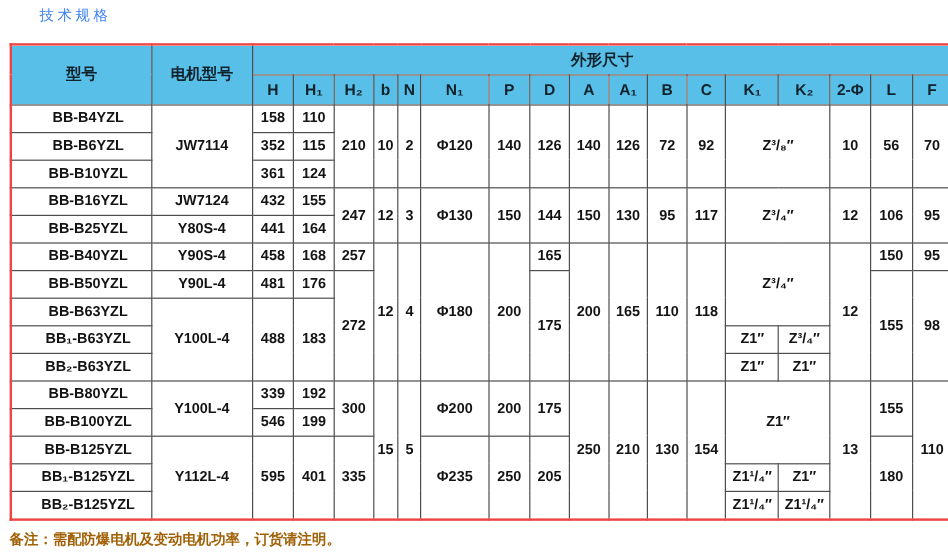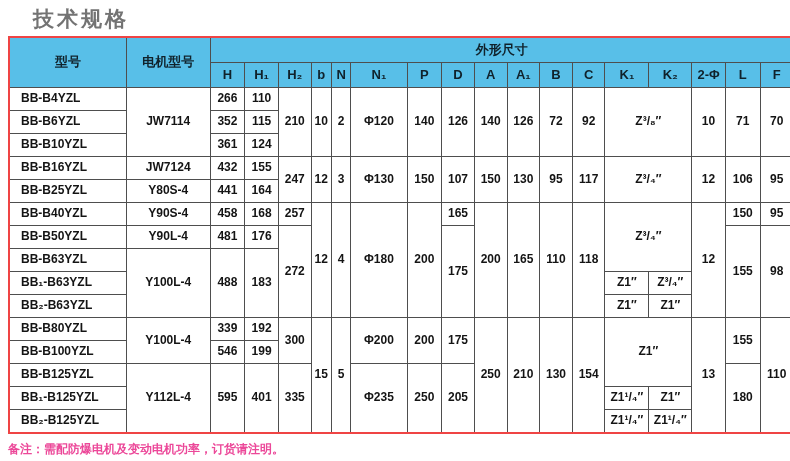--- a/index.html
+++ b/index.html
@@ -3,46 +3,46 @@
 <meta charset="utf-8">
 <style>
   html,body{margin:0;padding:0;}
   body{
     width:790px;height:461px;background:#ffffff;position:relative;
     font-family:"Liberation Sans","DejaVu Sans",sans-serif;
     -webkit-font-smoothing:antialiased;
   }
   .page-title{
     position:absolute;left:33px;top:5px;
-    font-size:21px;font-weight:bold;color:#737373;letter-spacing:3px;
+    font-size:12px;font-weight:normal;color:#3b82f6;letter-spacing:3px;
   }
   table.spec{
     position:absolute;left:8px;top:36px;
     width:787px;height:398px;
     border-collapse:collapse;table-layout:fixed;
     border:2px solid #ef4444;
   }
   .spec th,.spec td{
     border:1px solid #4e4e4e;
     text-align:center;vertical-align:middle;
     font-size:12px;font-weight:bold;color:#141414;
     padding:0;overflow:hidden;white-space:nowrap;
     line-height:1.05;
   }
   .spec thead th{
     background:#58bfe8;
     font-size:13px;color:#10222b;
   }
   .spec thead tr{height:25px;}
   .spec td.model{
-    text-align:left;padding-left:11px;
+    text-align:center;padding-left:11px;
   }
   .note{
     position:absolute;left:8px;top:441px;
-    font-size:12px;font-weight:bold;color:#ec4899;
+    font-size:12px;font-weight:bold;color:#a16207;
   }
 </style>
 </head>
 <body>
 
 <div class="page-title">技术规格</div>
 
 <table class="spec">
   <colgroup>
       <col style="width: 115px;">
@@ -88,35 +88,35 @@
         <th>K₂</th>
         <th>2-Φ</th>
         <th>L</th>
         <th>F</th>
       </tr>
     </thead>
   <tbody>
       <tr>
         <td class="model">BB-B4YZL</td>
         <td rowspan="3">JW7114</td>
-        <td>266</td>
+        <td>158</td>
         <td>110</td>
         <td rowspan="3">210</td>
         <td rowspan="3">10</td>
         <td rowspan="3">2</td>
         <td rowspan="3">Φ120</td>
         <td rowspan="3">140</td>
         <td rowspan="3">126</td>
         <td rowspan="3">140</td>
         <td rowspan="3">126</td>
         <td rowspan="3">72</td>
         <td rowspan="3">92</td>
         <td rowspan="3" colspan="2">Z³/₈″</td>
         <td rowspan="3">10</td>
-        <td rowspan="3">71</td>
+        <td rowspan="3">56</td>
         <td rowspan="3">70</td>
       </tr>
       <tr>
         <td class="model">BB-B6YZL</td>
         <td>352</td>
         <td>115</td>
       </tr>
       <tr>
         <td class="model">BB-B10YZL</td>
         <td>361</td>
@@ -125,21 +125,21 @@
       <tr>
         <td class="model">BB-B16YZL</td>
         <td>JW7124</td>
         <td>432</td>
         <td>155</td>
         <td rowspan="2">247</td>
         <td rowspan="2">12</td>
         <td rowspan="2">3</td>
         <td rowspan="2">Φ130</td>
         <td rowspan="2">150</td>
-        <td rowspan="2">107</td>
+        <td rowspan="2">144</td>
         <td rowspan="2">150</td>
         <td rowspan="2">130</td>
         <td rowspan="2">95</td>
         <td rowspan="2">117</td>
         <td rowspan="2" colspan="2">Z³/₄″</td>
         <td rowspan="2">12</td>
         <td rowspan="2">106</td>
         <td rowspan="2">95</td>
       </tr>
       <tr>

